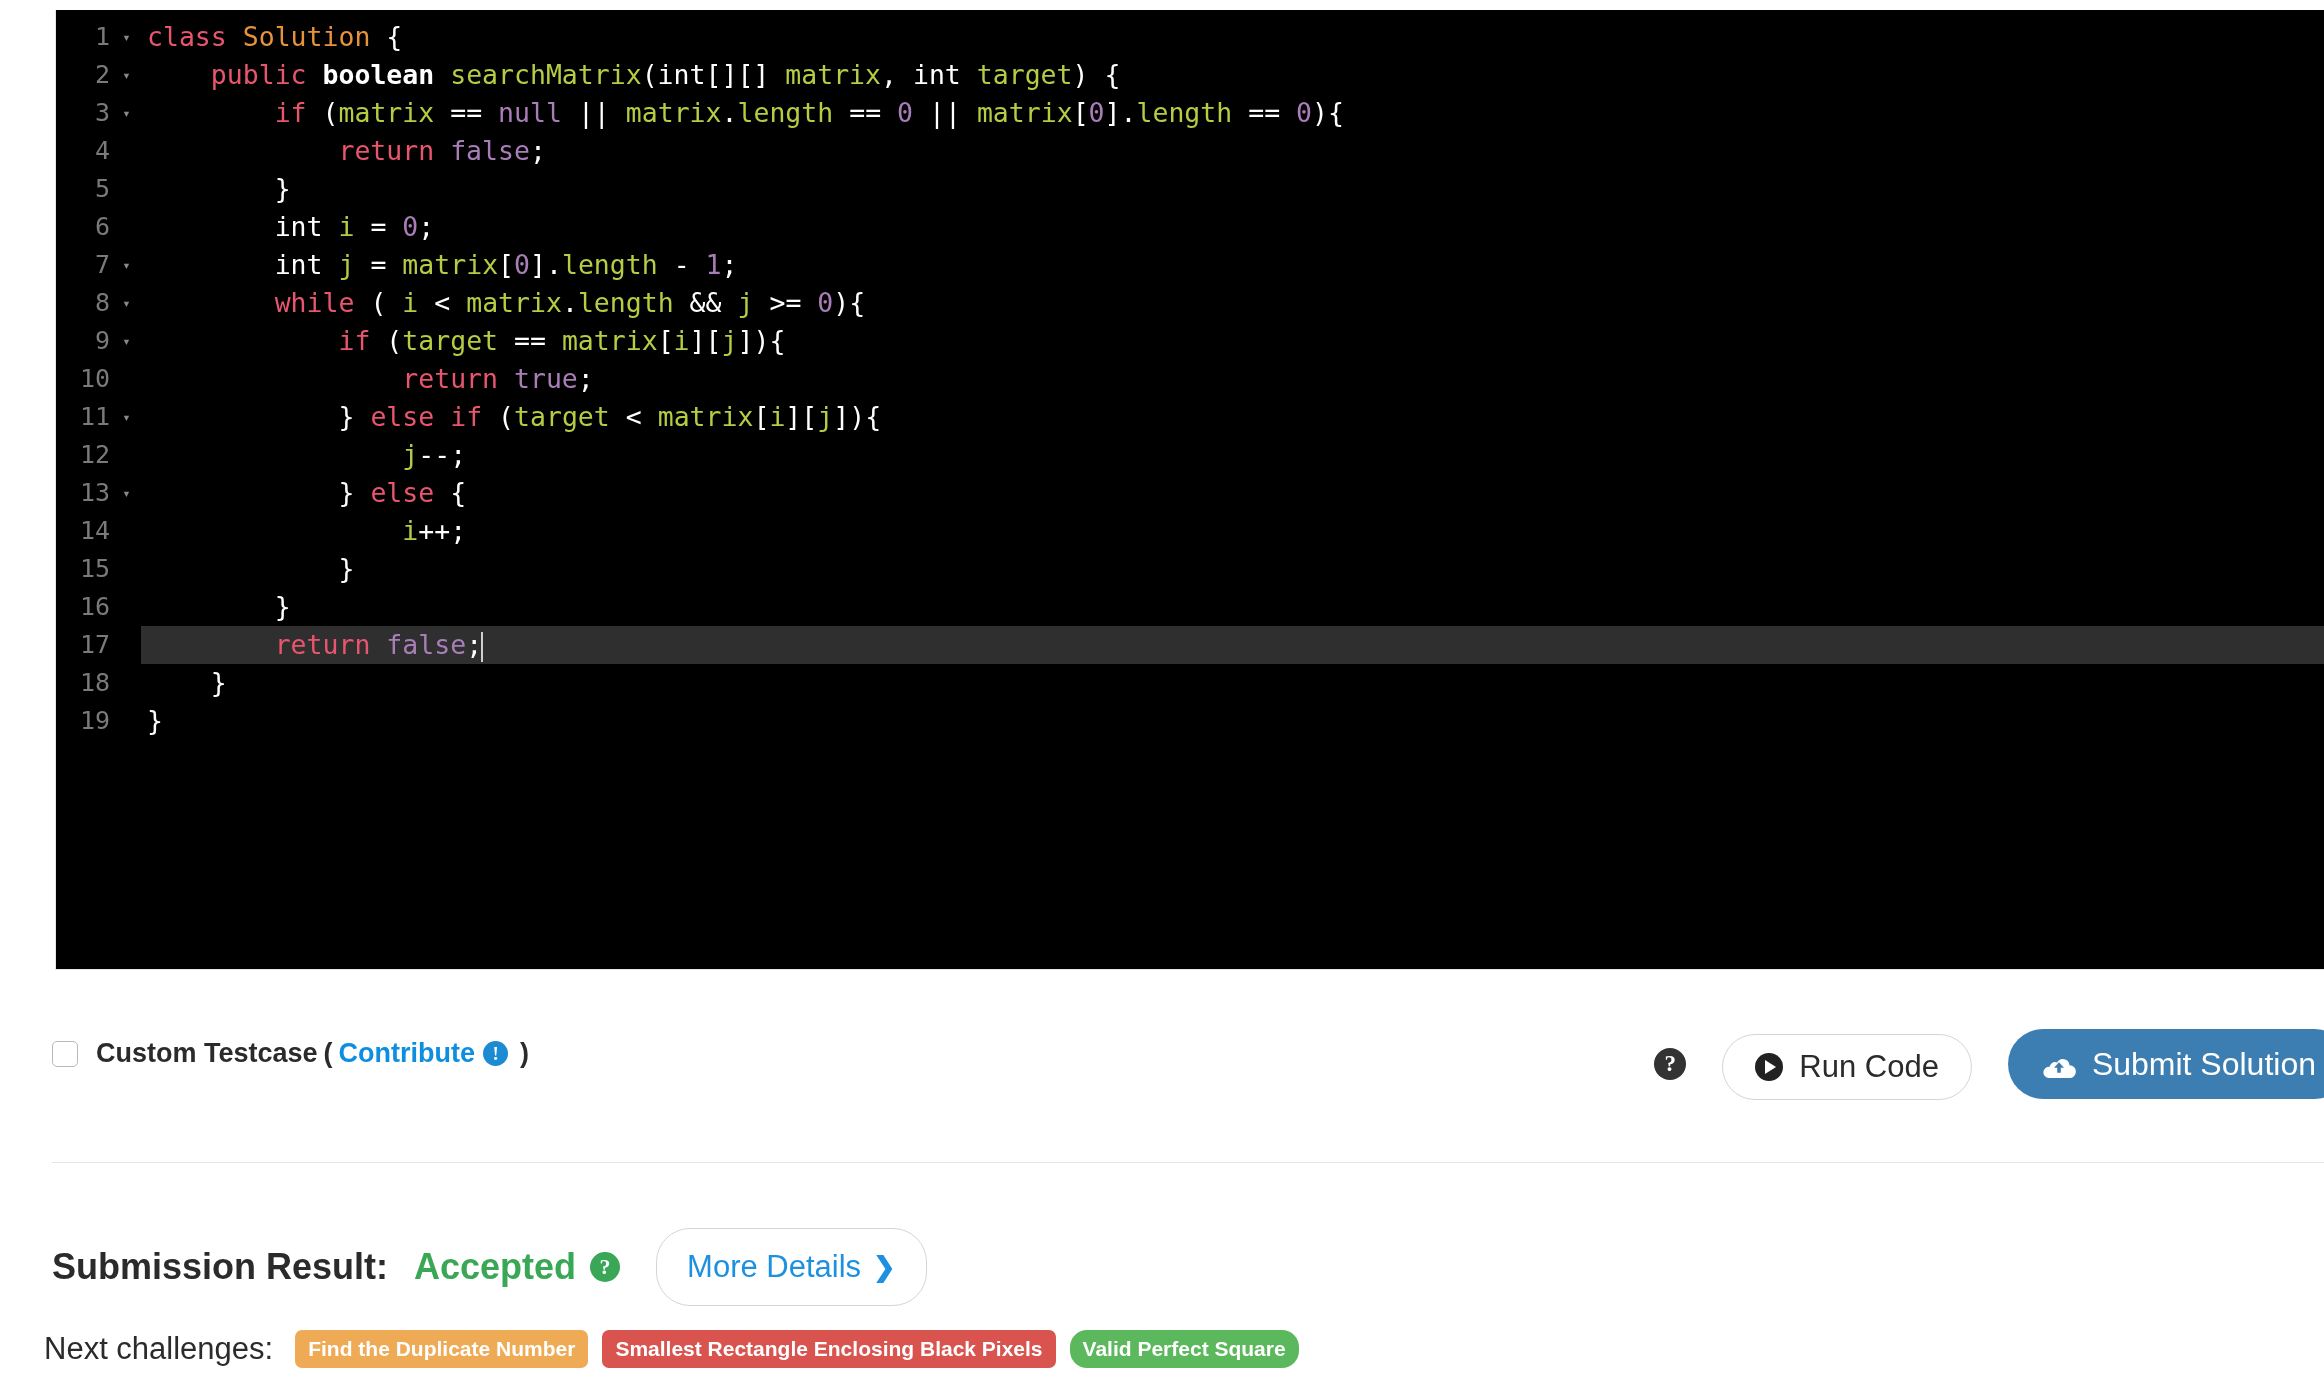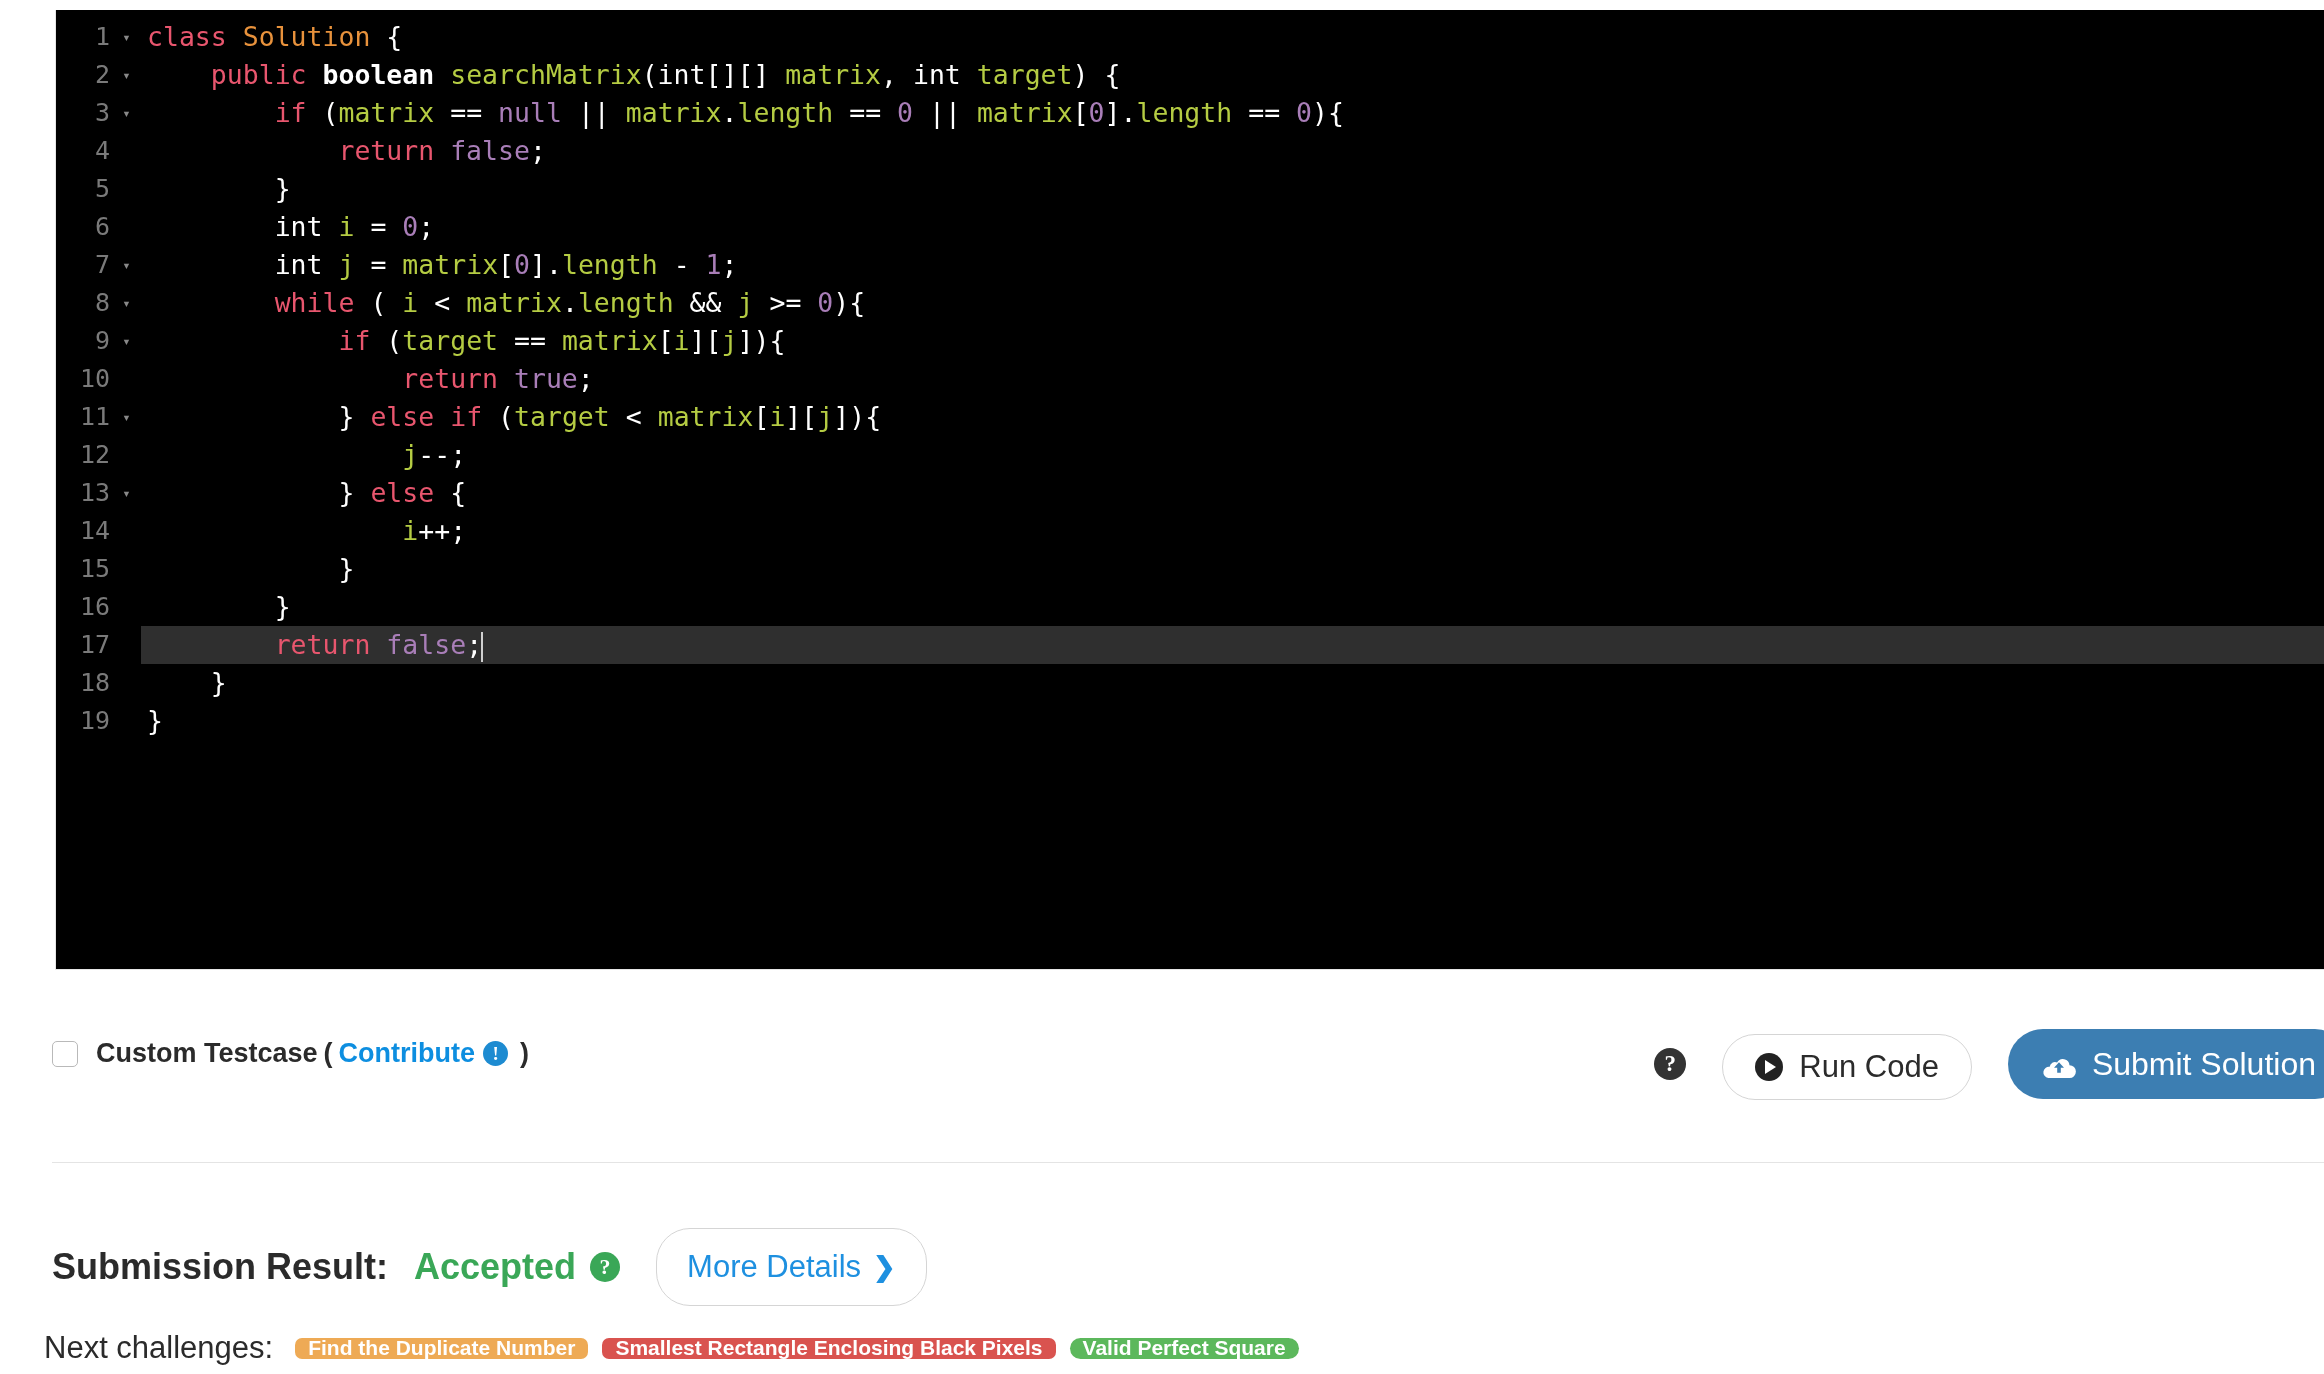--- a/index.html
+++ b/index.html
@@ -258,21 +258,21 @@
     gap: 14px;
   }
   #next-label {
     font-size: 31px;
     color: #2b2b2b;
     margin-right: 8px;
   }
   .chal {
     display: inline-flex;
     align-items: center;
-    height: 21px;
+    height: 38px;
     padding: 0 13px;
     border-radius: 7px;
     color: #ffffff;
     font-size: 21px;
     font-weight: bold;
     cursor: pointer;
     white-space: nowrap;
   }
 </style>
 </head>

